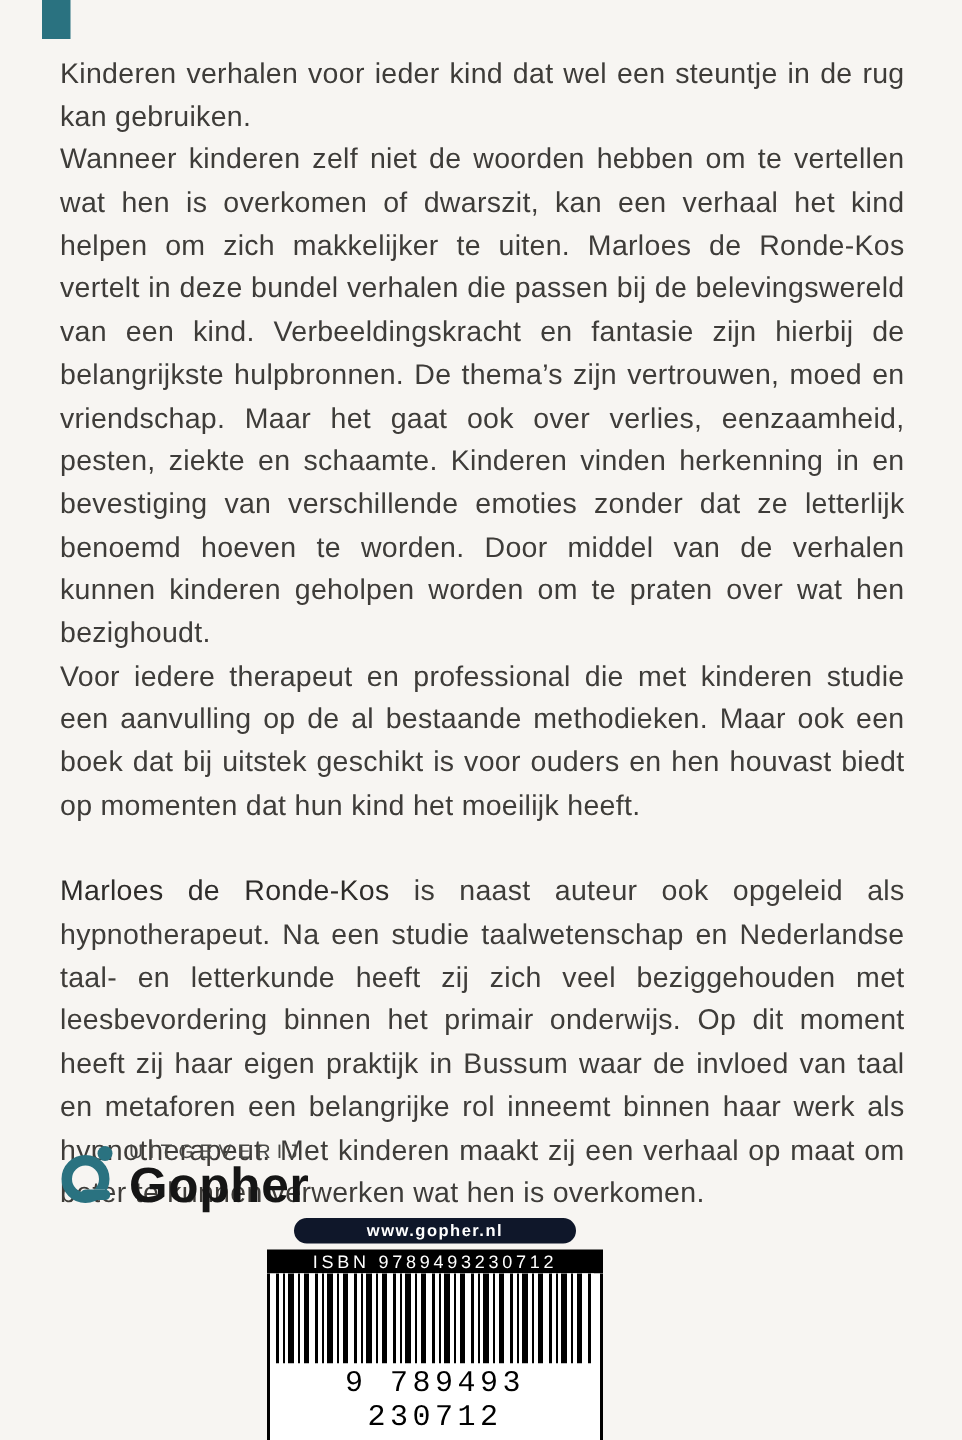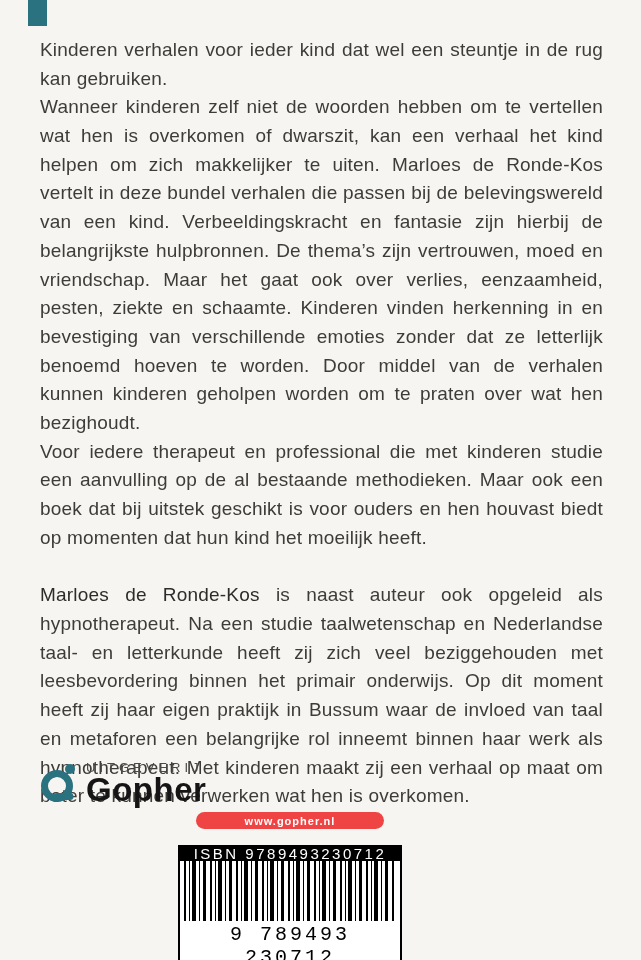--- a/index.html
+++ b/index.html
@@ -42,29 +42,29 @@
   .pub-name{
     font-size:33px;font-weight:bold;color:#151515;line-height:30px;
     letter-spacing:.5px;
   }
 
   
   .barcode{
     position:absolute;left:178px;top:812px;width:224px;
   }
   .bc-pill{
-    width:188px;height:17px;margin:0 auto 16px auto;
-    background:#ef4444;color:#fff;border-radius:9px;
+    width:188px;height:17px;margin:0 auto 4px auto;
+    background:#0f172a;color:#fff;border-radius:9px;
     font-size:11px;font-weight:bold;
     display:flex;align-items:center;justify-content:center;
     letter-spacing:1px;
   }
   .bc-isbn{
     height:16px;background:#000;color:#fff;
-    font-size:15px;letter-spacing:2.5px;
+    font-size:12px;letter-spacing:2.5px;
     display:flex;align-items:center;justify-content:center;
   }
   .bc-white{
     background:#fff;border-left:2px solid #000;border-right:2px solid #000;
     padding:0 4px;
   }
   .bc-bars{
     height:60px;background-color:#fff;
     background-image:repeating-linear-gradient(to right,
       #000 0 2px, transparent 2px 5px,

